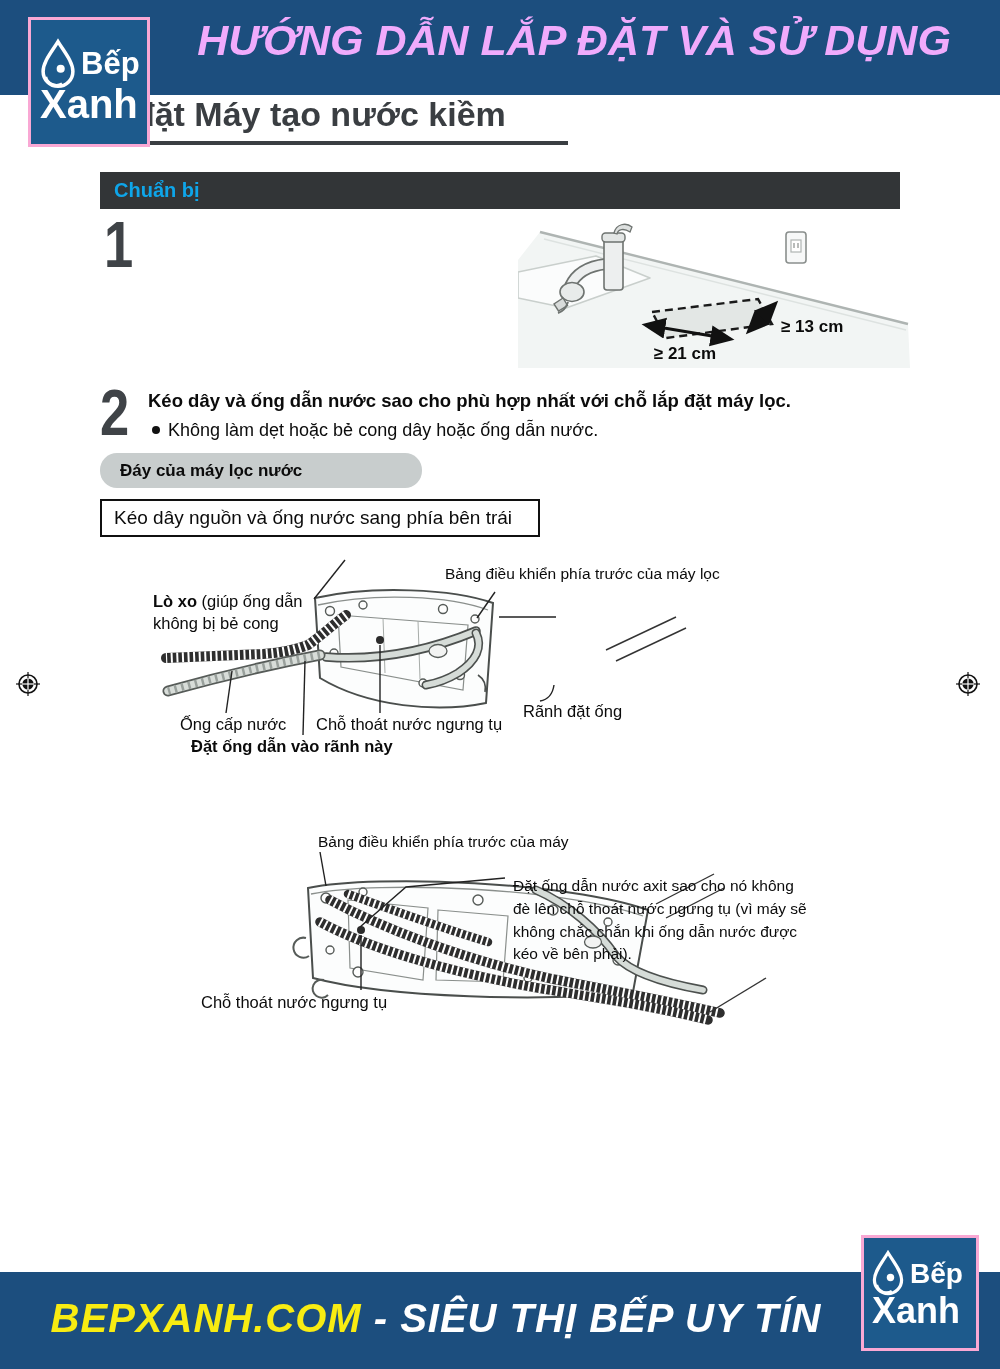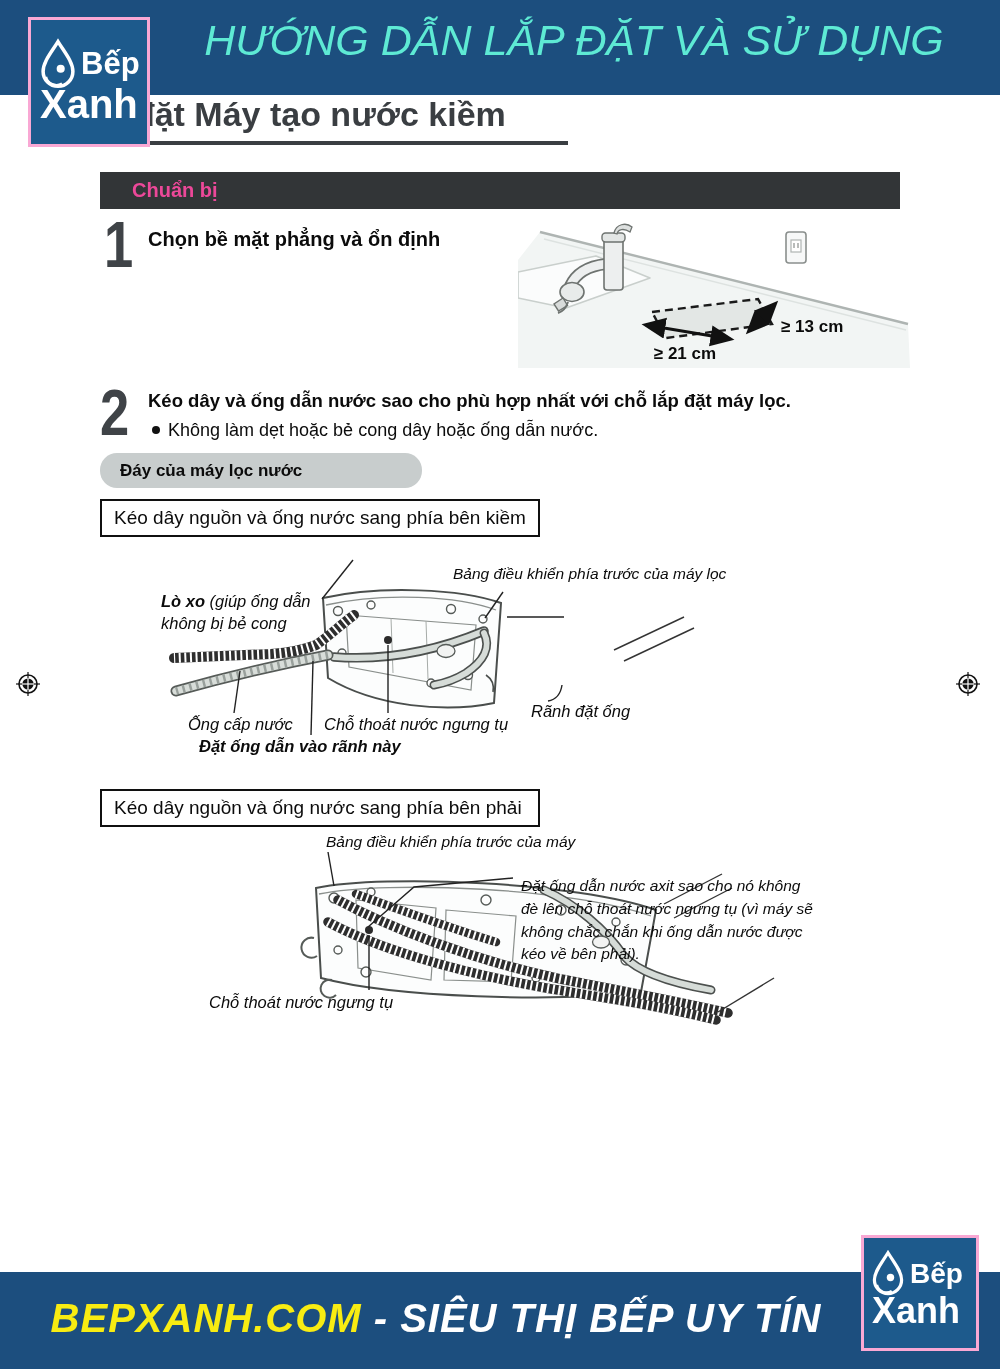--- a/index.html
+++ b/index.html
@@ -2,61 +2,61 @@
 <html><head>
 <meta charset="utf-8">
 <style>
   html,body{margin:0;padding:0;background:#e8e8e8;}
   .page{position:relative;width:1000px;height:1369px;margin:0 auto;background:#fff;
         font-family:"Liberation Sans",sans-serif;overflow:hidden;color:#0b0b0b;}
 
   
   .top-bar{position:absolute;left:0;top:0;width:1000px;height:95px;background:#1C4E7E;}
   .banner{position:absolute;left:150px;top:16px;width:848px;text-align:center;
-          font-size:43px;font-weight:normal;font-style:italic;color:#5eead4;white-space:nowrap;}
+          font-size:43px;font-weight:bold;font-style:italic;color:#f0abfc;white-space:nowrap;}
   .logo{position:absolute;background:#1D5A8C;border:3px solid #f9a8d4;z-index:6;}
   .logo.hdr{left:28px;top:17px;width:116px;height:124px;}
   .logo.ftr{left:861px;top:1235px;width:112px;height:110px;}
   .logo .bep{position:absolute;color:#fff;font-weight:bold;}
   .logo .xanh{position:absolute;color:#fff;font-weight:bold;}
   .logo.hdr .bep{left:50px;top:26px;font-size:31px;}
   .logo.hdr .xanh{left:9px;top:62px;font-size:40px;}
   .logo.ftr .bep{left:46px;top:20px;font-size:28px;}
   .logo.ftr .xanh{left:8px;top:52px;font-size:36px;}
   .page-title{position:absolute;left:64px;top:95px;width:504px;font-size:34px;font-weight:bold;
               color:#3A3E42;white-space:nowrap;overflow:hidden;padding-bottom:7px;
               border-bottom:4px solid #3A3E42;z-index:2;}
 
   
   .regmark{position:absolute;width:26px;height:26px;}
   .regmark.l{left:15px;top:671px;}
   .regmark.r{left:955px;top:671px;}
 
   
   .section-bar{position:absolute;left:100px;top:172px;width:800px;height:37px;background:#323537;
-               color:#ec4899;font-weight:bold;font-size:20px;line-height:37px;padding-left:32px;
+               color:#0ea5e9;font-weight:bold;font-size:20px;line-height:37px;padding-left:14px;
                box-sizing:border-box;}
 
   .step-num{position:absolute;font-size:64px;font-weight:bold;color:#3F4347;
             transform:scaleX(.82);transform-origin:left top;line-height:1;}
   .step-head{position:absolute;font-weight:bold;font-size:20px;white-space:nowrap;}
   .step2-head{font-size:18.5px;}
   .bullet-row{position:absolute;left:152px;top:420px;font-size:18px;white-space:nowrap;}
   .bullet-dot{display:inline-block;width:8px;height:8px;border-radius:50%;background:#111;
               margin-right:8px;vertical-align:2px;}
 
   .pill{position:absolute;left:100px;top:453px;width:322px;height:35px;background:#C8CDCD;
         border-radius:17px;font-weight:bold;font-size:17px;line-height:35px;padding-left:20px;
         box-sizing:border-box;}
 
   .route-box{position:absolute;left:100px;width:440px;height:38px;border:2px solid #101010;
              font-size:19px;line-height:34px;padding-left:12px;box-sizing:border-box;background:#fff;}
   .route-box.one{top:499px;} .route-box.two{top:789px;}
 
-  .diagram{position:absolute;left:16px;width:972px;font-style:italic;}
+  .diagram{position:absolute;left:8px;width:972px;}
   .d1{top:555px;height:235px;} .d2{top:830px;height:195px;}
   .diagram svg.art{position:absolute;left:0;top:0;}
   .lbl{position:absolute;font-size:16.5px;white-space:nowrap;}
   .lbl.sm{font-size:15.5px;}
   .lbl.b{font-weight:bold;}
   .wrap{position:absolute;font-size:16.5px;white-space:normal;line-height:1.32;}
   .note{position:absolute;font-size:15.5px;line-height:1.47;}
 
   
   .bottom-bar{position:absolute;left:0;top:1272px;width:1000px;height:97px;background:#1C4E7E;}
@@ -101,21 +101,20 @@
     <line x1="1" y1="13" x2="25" y2="13" stroke="#111" stroke-width="1.2"></line>
     <circle cx="13" cy="13" r="9" fill="none" stroke="#111" stroke-width="1.6"></circle>
     <circle cx="13" cy="13" r="5.6" fill="#111"></circle>
     <line x1="13" y1="7" x2="13" y2="19" stroke="#fff" stroke-width="1.2"></line>
     <line x1="7" y1="13" x2="19" y2="13" stroke="#fff" stroke-width="1.2"></line>
   </svg>
 
   <div class="section-bar">Chuẩn bị</div>
 
   <div class="step-num" style="left:104px;top:213px;">1</div>
-  <div class="step-head" style="left:148px;top:228px;">Chọn bề mặt phẳng và ổn định</div>
 
   <svg style="position:absolute;left:518px;top:220px;" width="392" height="148" viewBox="0 0 392 148">
     <defs>
       <marker id="ah" markerWidth="9" markerHeight="9" refX="6.5" refY="3.5" orient="auto-start-reverse">
         <path d="M0,0 L8,3.5 L0,7 Z" fill="#111"></path>
       </marker>
     </defs>
 
     <polygon points="22,12 390,104 392,148 0,148 0,40" fill="#F2F5F4"></polygon>
     <line x1="22" y1="12" x2="390" y2="104" stroke="#AEB4B2" stroke-width="2.4"></line>
@@ -150,21 +149,21 @@
   </svg>
 
   <div class="step-num" style="left:100px;top:381px;">2</div>
   <div class="step-head step2-head" style="left:148px;top:390px;">Kéo dây và ống dẫn nước sao cho phù hợp nhất với chỗ lắp đặt máy lọc.</div>
   <div class="bullet-row">
     <span class="bullet-dot"></span><span>Không làm dẹt hoặc bẻ cong dây hoặc ống dẫn nước.</span>
   </div>
 
   <div class="pill">Đáy của máy lọc nước</div>
 
-  <div class="route-box one">Kéo dây nguồn và ống nước sang phía bên kiềm</div>
+  <div class="route-box one">Kéo dây nguồn và ống nước sang phía bên trái</div>
 
   <div class="diagram d1">
     <svg class="art" width="1000" height="235" viewBox="0 0 1000 235">
 
       <path d="M307,43 C365,30 445,34 485,48 L478,148 C430,158 360,152 312,123 Z" fill="#FCFDFD" stroke="#4A4E4C" stroke-width="2"></path>
       <path d="M310,50 C368,37 442,41 480,55" fill="none" stroke="#8A8F8C" stroke-width="1.3"></path>
       <path d="M330,60 L460,70 L455,135 L333,112 Z" fill="none" stroke="#8A8F8C" stroke-width="1.2"></path>
       <line x1="375" y1="63" x2="377" y2="118" stroke="#A7ACA9" stroke-width="1"></line>
       <line x1="410" y1="66" x2="412" y2="124" stroke="#A7ACA9" stroke-width="1"></line>
 
@@ -204,21 +203,20 @@
       <line x1="295" y1="180" x2="297" y2="106" stroke="#222" stroke-width="1.4"></line>
     </svg>
     <div class="lbl sm" style="left:437px;top:10px;">Bảng điều khiển phía trước của máy lọc</div>
     <div class="wrap" style="left:145px;top:36px;width:162px;"><b>Lò xo</b><span> (giúp ống dẫn không bị bẻ cong</span></div>
     <div class="lbl" style="left:172px;top:160px;">Ống cấp nước</div>
     <div class="lbl" style="left:308px;top:160px;">Chỗ thoát nước ngưng tụ</div>
     <div class="lbl b" style="left:183px;top:182px;">Đặt ống dẫn vào rãnh này</div>
     <div class="lbl" style="left:515px;top:147px;">Rãnh đặt ống</div>
   </div>
 
-  <div class="route-box two">Kéo dây nguồn và ống nước sang phía bên phải</div>
 
   <div class="diagram d2">
     <svg class="art" width="1000" height="195" viewBox="0 0 1000 195">
 
       <path d="M300,58 C370,44 560,52 640,80 L625,162 C540,172 380,168 305,148 Z" fill="#FCFDFD" stroke="#4A4E4C" stroke-width="2"></path>
       <path d="M303,64 C372,50 558,58 635,86" fill="none" stroke="#8A8F8C" stroke-width="1.3"></path>
       <path d="M340,70 L420,78 L415,150 L342,138 Z" fill="none" stroke="#8A8F8C" stroke-width="1.2"></path>
       <path d="M430,80 L500,86 L495,152 L428,150 Z" fill="none" stroke="#8A8F8C" stroke-width="1.2"></path>
 
       <circle cx="318" cy="68" r="5" fill="#FDFDFD" stroke="#565B58" stroke-width="1.4"></circle>

